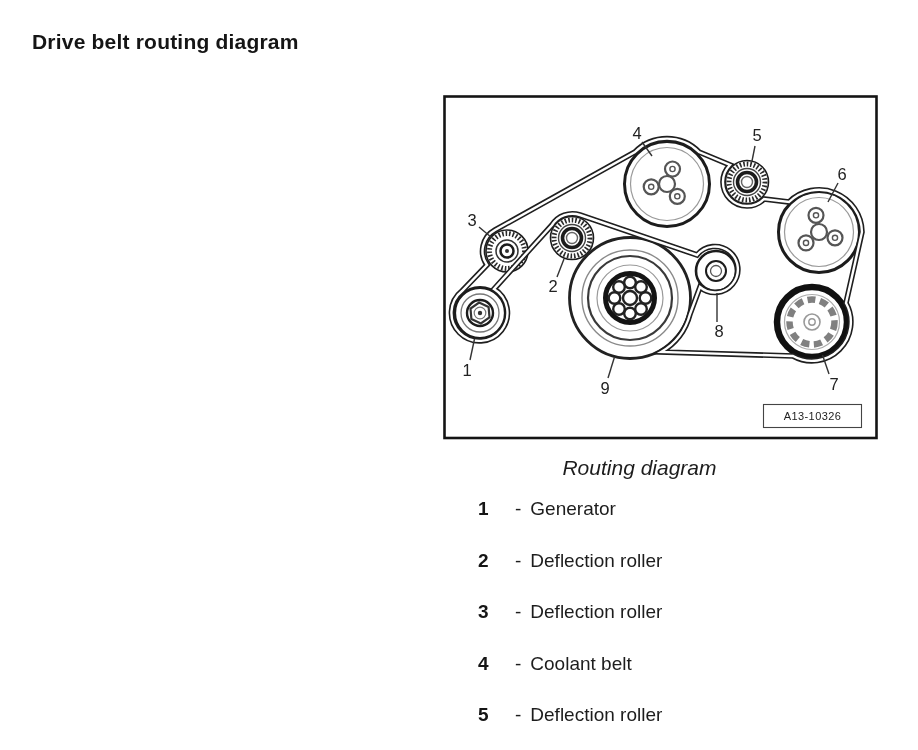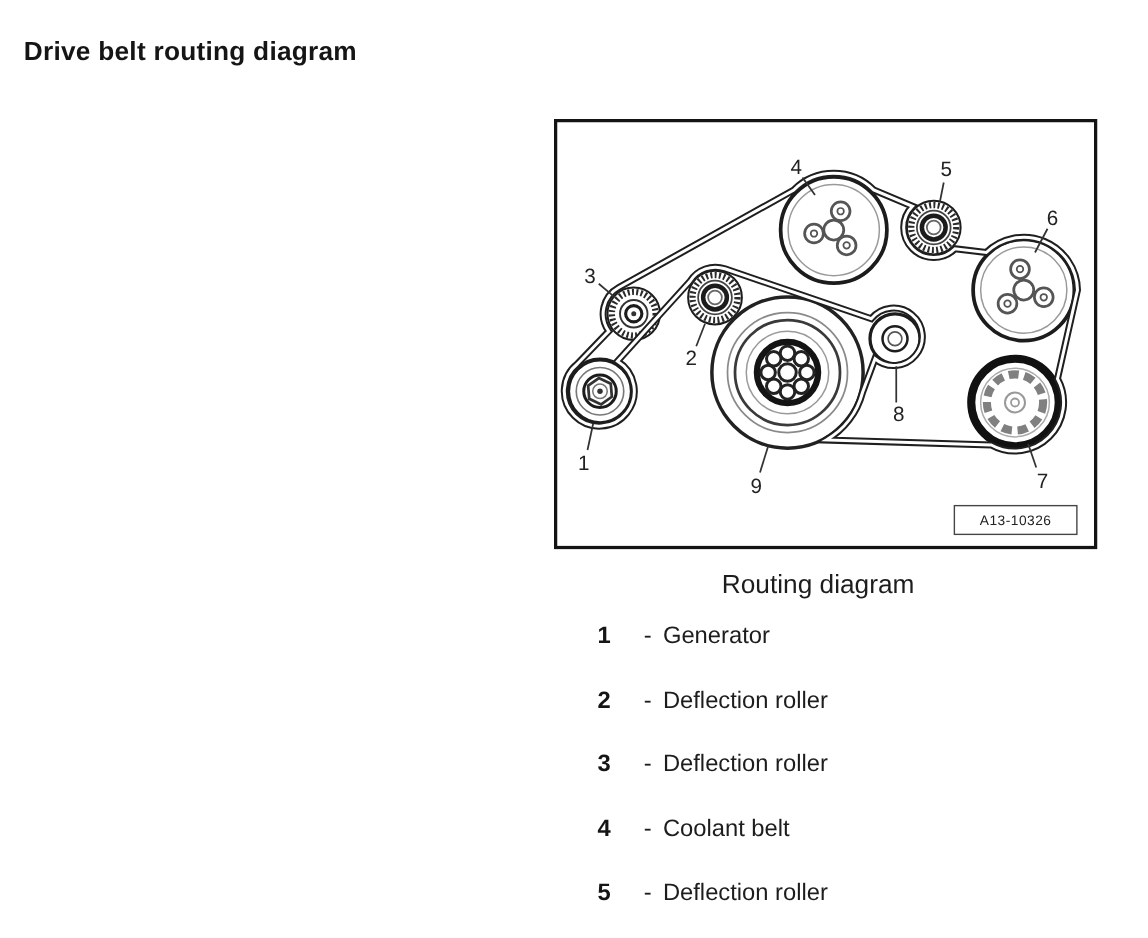--- a/index.html
+++ b/index.html
@@ -3,28 +3,28 @@
 <meta charset="utf-8">
 <style>
   html,body{margin:0;padding:0;}
   body{
     width:918px;height:750px;position:relative;
     background:#ffffff;overflow:hidden;
     font-family:"Liberation Sans", sans-serif;
     color:#1a1a1a;
   }
   .page-title{
-    position:absolute;left:19px;top:30px;
+    position:absolute;left:32px;top:30px;
     font-size:21px;font-weight:bold;letter-spacing:.2px;color:#151515;
   }
   .figure-wrap{position:absolute;left:440px;top:92px;width:441px;height:350px;}
   .figure-wrap svg{display:block;width:441px;height:350px;}
   .caption{
-    position:absolute;left:437px;top:456px;width:435px;
-    text-align:center;font-size:21px;color:#1d1d1d;
+    position:absolute;left:422px;top:456px;width:435px;
+    text-align:center;font-size:21px;font-style:italic;color:#1d1d1d;
   }
   .legend{position:absolute;left:478px;top:498px;}
   .legend-row{
     display:flex;align-items:baseline;
     height:51.5px;font-size:19px;color:#1d1d1d;
   }
   .legend-num{font-weight:bold;width:37px;color:#151515;}
   .legend-dash{margin-right:9px;}
   text.callout{
     font-family:"Liberation Sans", sans-serif;

